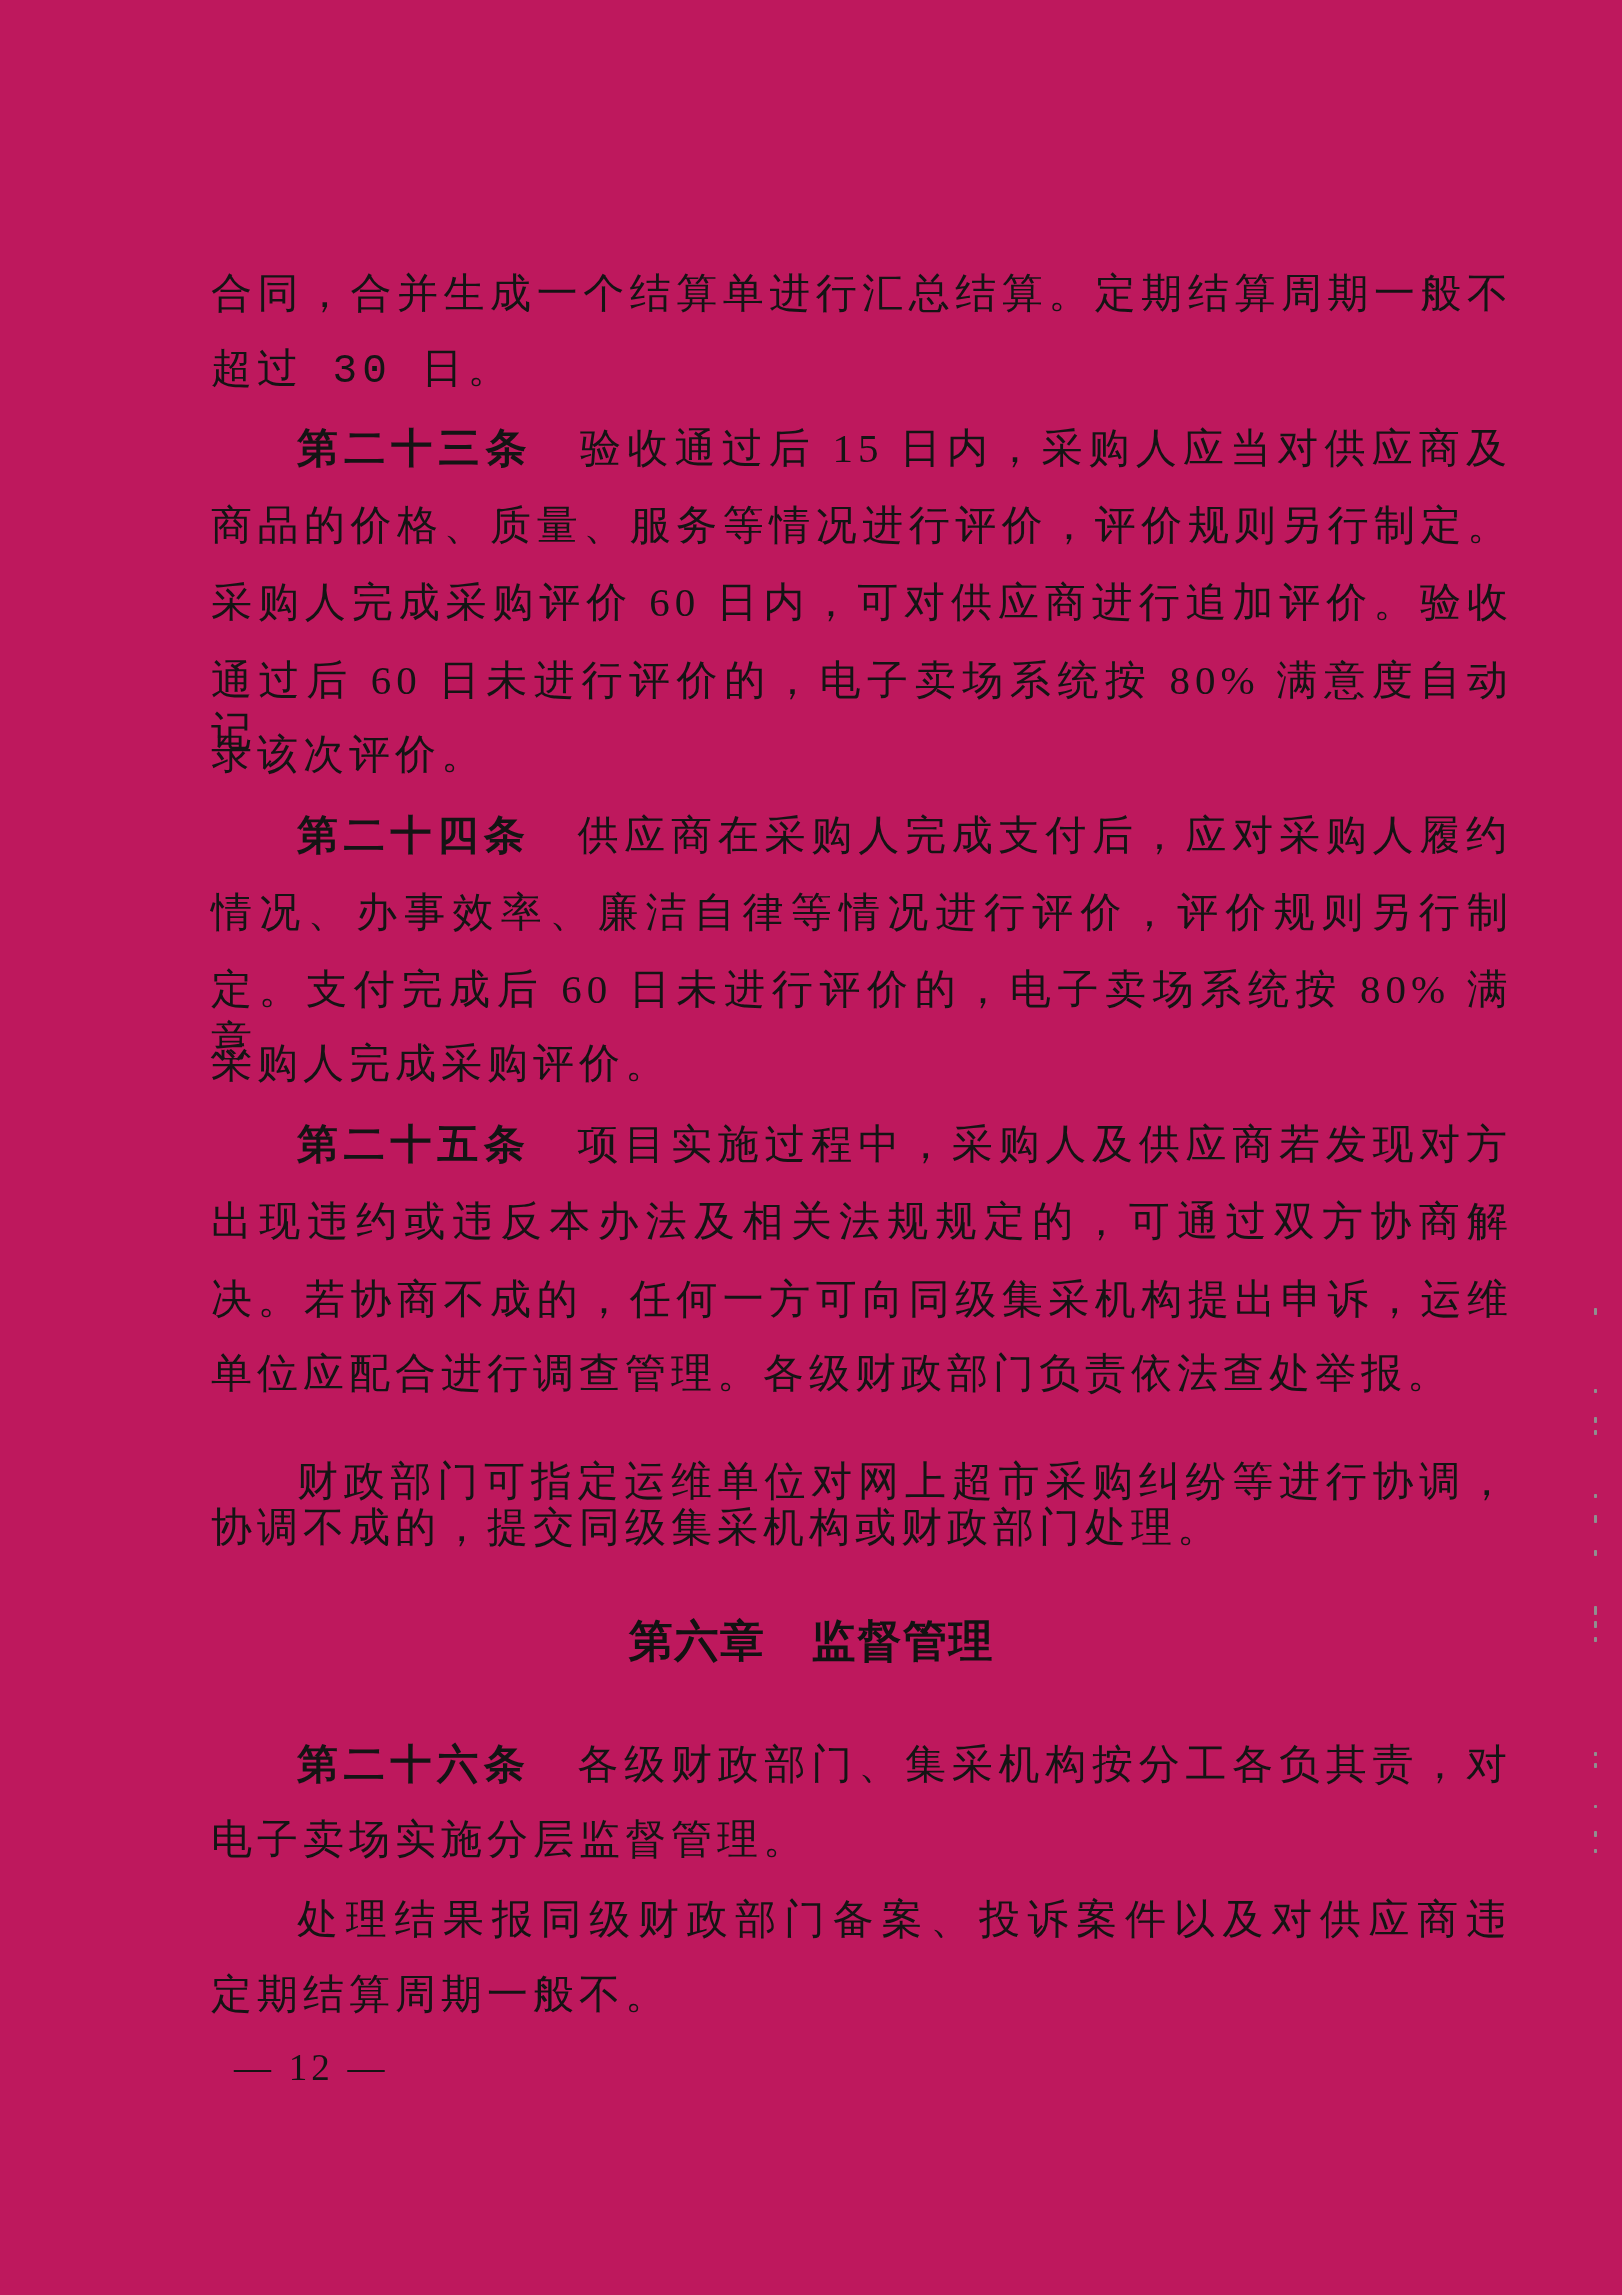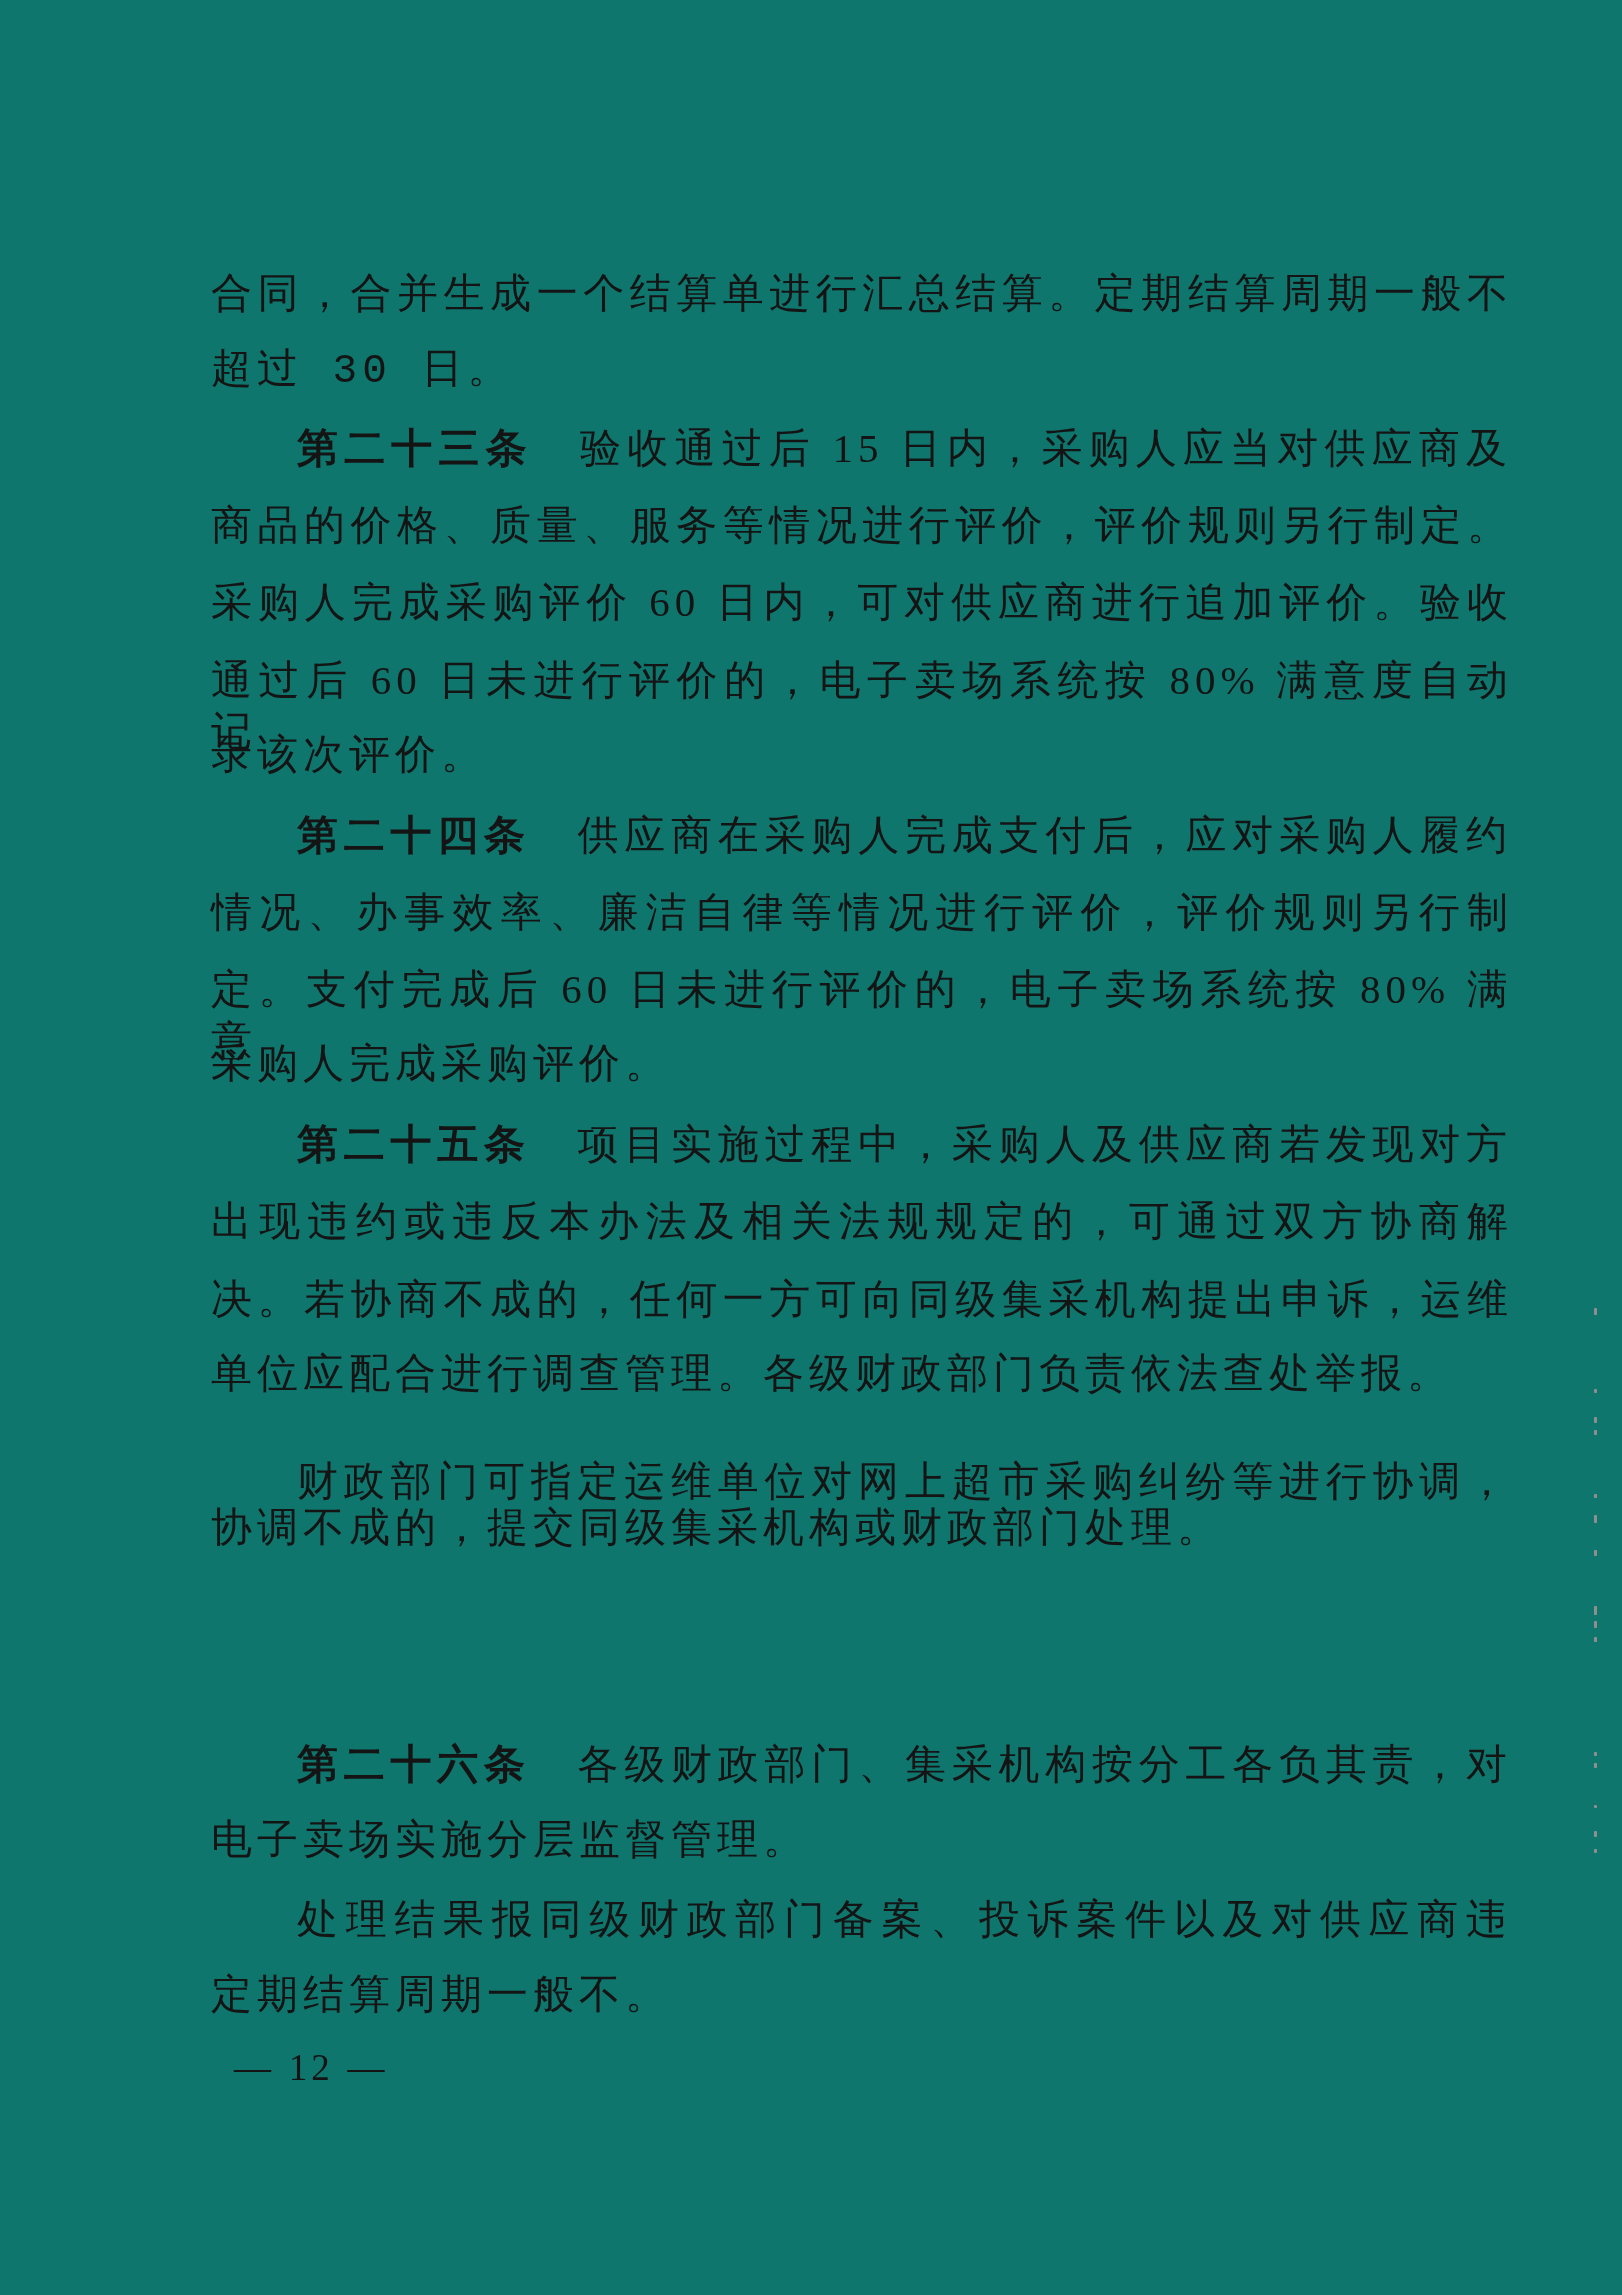--- a/index.html
+++ b/index.html
@@ -1,20 +1,20 @@
 <!DOCTYPE html>
 <html style="font-size:13.5px"><head>
 <meta charset="utf-8">
 <style>
   html, body { margin: 0; padding: 0; background: #d8d8d8; }
   .page {
     position: relative;
     width: 1623px;
     height: 2295px;
-    background: #0f766e;
+    background: #be185d;
     overflow: hidden;
     font-family: "Liberation Serif", "DejaVu Serif", serif;
     color: #141414;
   }
   .text-line {
     position: absolute;
     left: 211px;
     width: 1302px;
     font-size: 41px;
     line-height: 1.25;
@@ -85,20 +85,21 @@
       <div class="text-line align-justify" style="top: 887px;">情况、办事效率、廉洁自律等情况进行评价，评价规则另行制</div>
       <div class="text-line align-justify" style="top: 964px;">定。支付完成后 60 日未进行评价的，电子卖场系统按 80% 满意</div>
       <div class="text-line align-left" style="top: 1041px;">采购人完成采购评价。</div>
       <div class="text-line align-justify indent" style="top: 1119px;"><span class="article-number">第二十五条</span>　项目实施过程中，采购人及供应商若发现对方</div>
       <div class="text-line align-justify" style="top: 1196px;">出现违约或违反本办法及相关法规规定的，可通过双方协商解</div>
       <div class="text-line align-justify" style="top: 1274px;">决。若协商不成的，任何一方可向同级集采机构提出申诉，运维</div>
       <div class="text-line align-left" style="top: 1351px;">单位应配合进行调查管理。各级财政部门负责依法查处举报。</div>
       <div class="text-line align-justify indent" style="top: 1428px; margin-top: 28px;">财政部门可指定运维单位对网上超市采购纠纷等进行协调，</div>
       <div class="text-line align-left" style="top: 1505px;">协调不成的，提交同级集采机构或财政部门处理。</div>
     </div>
+  <div class="chapter-heading">第六章　监督管理</div>
   <div id="post-lines">
       <div class="text-line align-justify indent" style="top: 1739px;"><span class="article-number">第二十六条</span>　各级财政部门、集采机构按分工各负其责，对</div>
       <div class="text-line align-left" style="top: 1817px;">电子卖场实施分层监督管理。</div>
       <div class="text-line align-justify indent" style="top: 1894px;">处理结果报同级财政部门备案、投诉案件以及对供应商违</div>
       <div class="text-line align-left" style="top: 1972px;">定期结算周期一般不。</div>
     </div>
   <div class="page-footer">— 12 —</div>
   <div id="artifacts">
       <div class="scan-artifact" style="left: 1594px; top: 1308px; height: 6.8px;"></div>
       <div class="scan-artifact" style="left: 1594px; top: 1389px; height: 4.2px;"></div>

